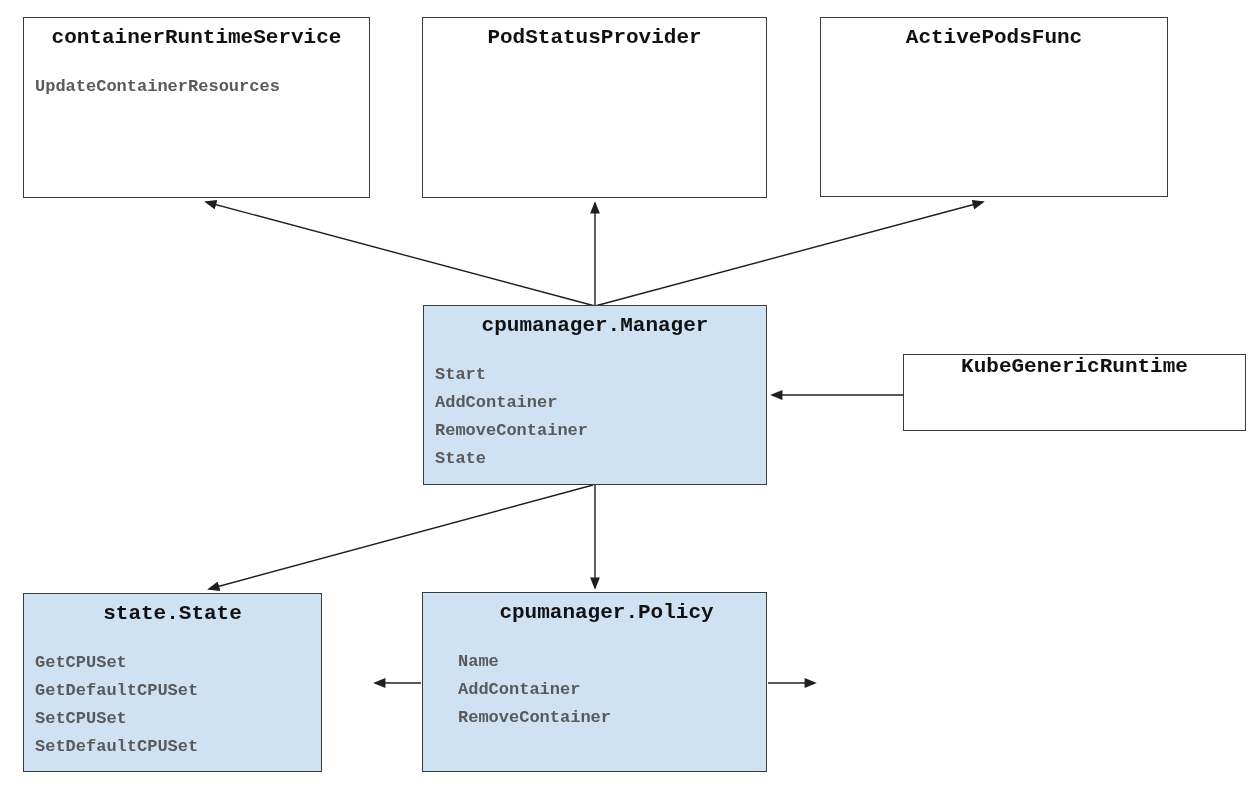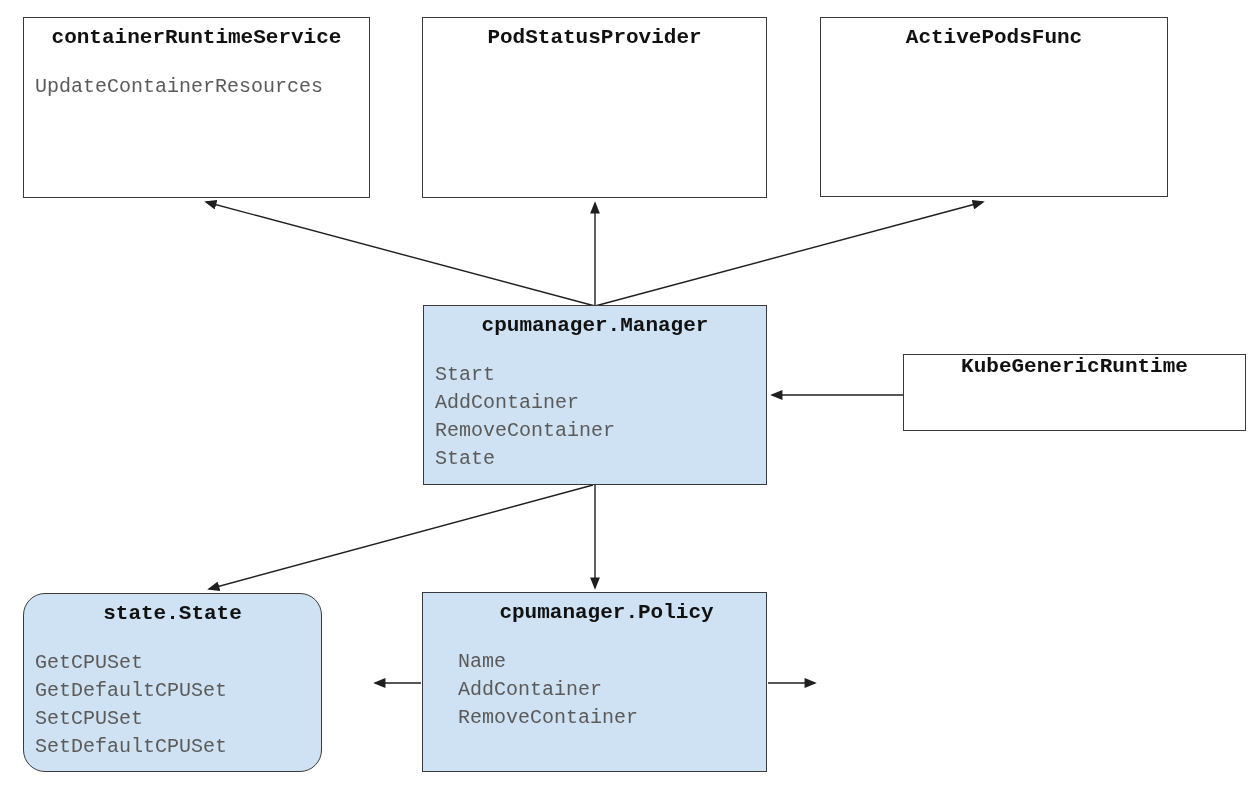--- a/index.html
+++ b/index.html
@@ -33,24 +33,25 @@
     text-align:center;
     font-weight:bold;
     font-size:21px;
     color:var(--title-text);
     white-space:pre;
   }
   .node.vcenter{display:flex;align-items:flex-start;justify-content:center;}
   .node.vcenter .title{margin-top:0;}
   .methods{margin:24px 0 0 11px;}
   .method{
-    font-size:20px;
+    font-size:17px;
     line-height:28px;
     color:var(--method-text);
     white-space:pre;
+    font-weight:bold;
   }
 </style>
 </head>
 <body>
 
 <div class="canvas">
 
   <svg class="edge-layer" viewBox="0 0 1258 788">
     <defs>
       <marker id="arrow" viewBox="0 0 10 8" refX="8.5" refY="4" markerWidth="9" markerHeight="7" orient="auto-start-reverse">
@@ -89,21 +90,21 @@
       <div class="method">AddContainer</div>
       <div class="method">RemoveContainer</div>
       <div class="method">State</div>
     </div>
   </div>
 
   <div class="node vcenter" style="left:903px;top:354px;width:343px;height:77px;">
     <div class="title">KubeGenericRuntime</div>
   </div>
 
-  <div class="node blue" style="left:23px;top:593px;width:299px;height:179px;border-radius:22px;">
+  <div class="node blue" style="left:23px;top:593px;width:299px;height:179px;">
     <div class="title">state.State</div>
     <div class="methods">
       <div class="method">GetCPUSet</div>
       <div class="method">GetDefaultCPUSet</div>
       <div class="method">SetCPUSet</div>
       <div class="method">SetDefaultCPUSet</div>
     </div>
   </div>
 
   <div class="node blue" style="left:422px;top:592px;width:345px;height:180px;padding-left:24px;">

